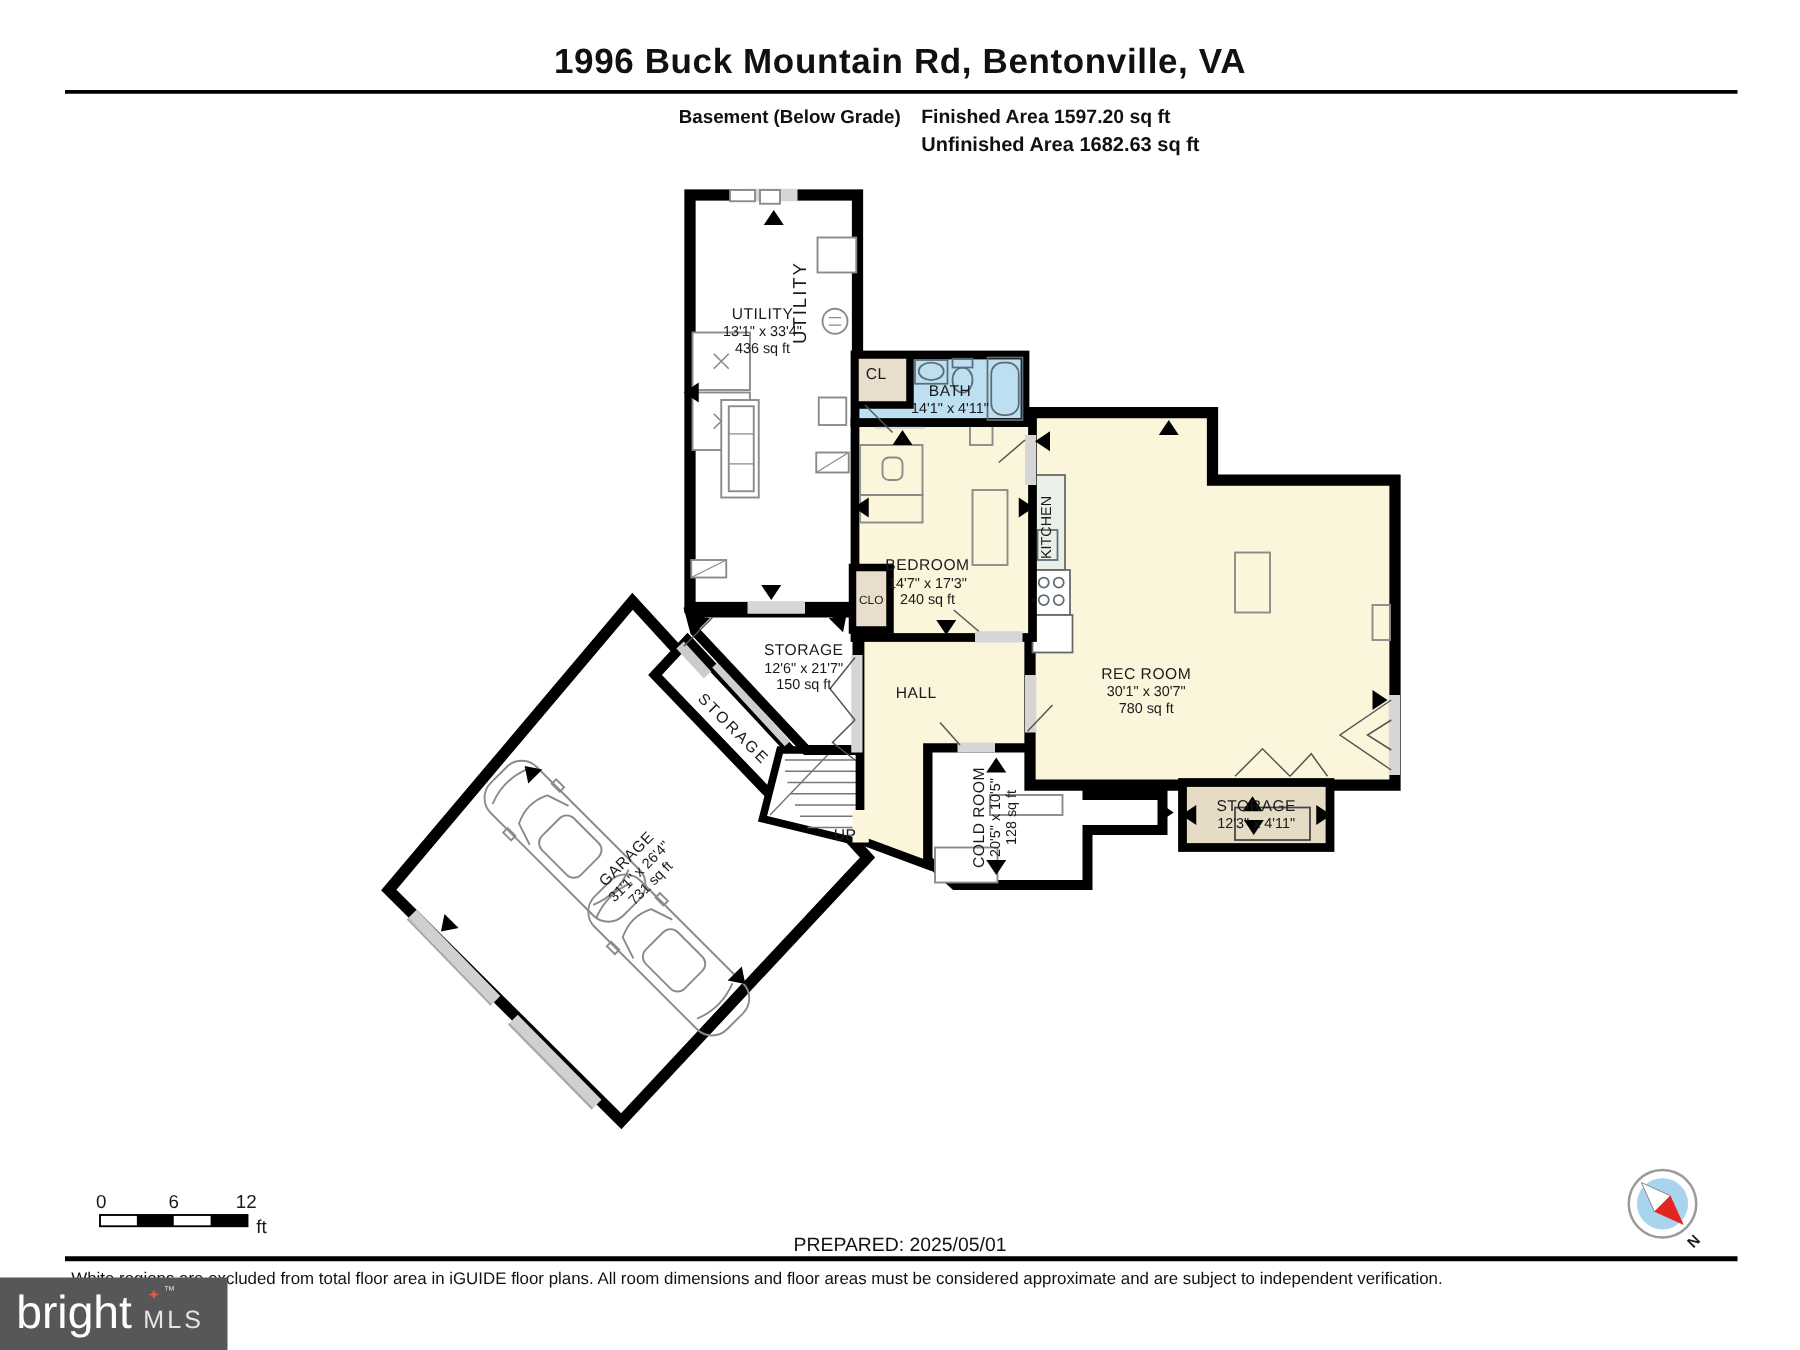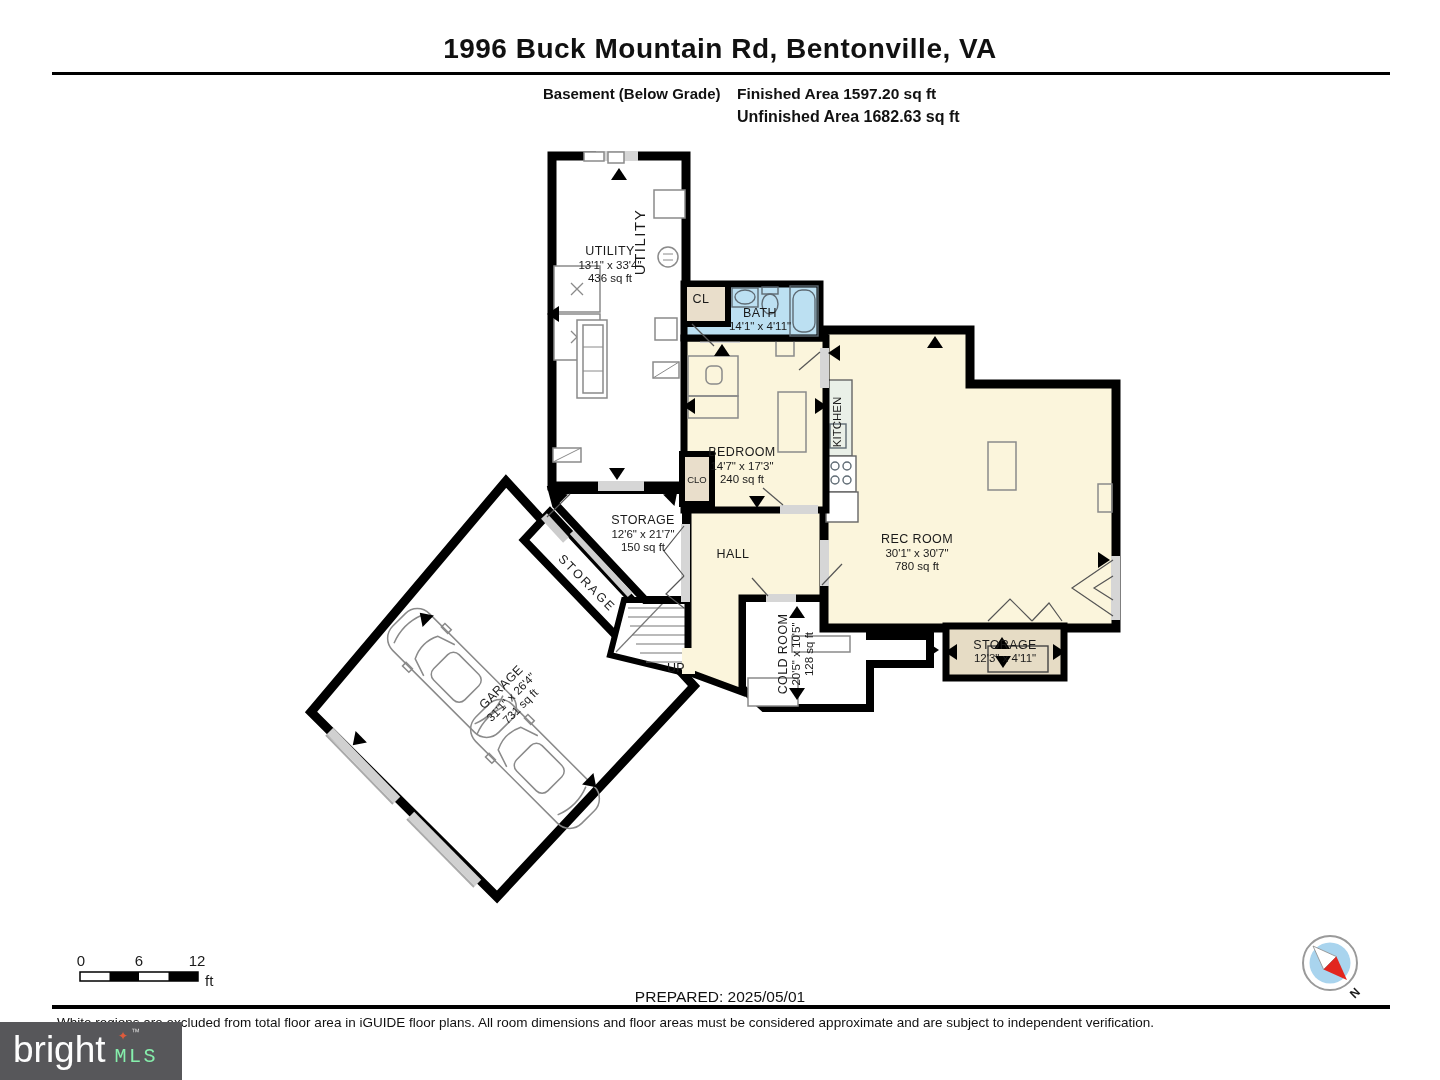--- a/index.html
+++ b/index.html
@@ -15,22 +15,22 @@
   #unfinished-area{left:737px;top:108px;font-size:16px;font-weight:bold;}
   #prepared{left:0;right:0;top:968px;text-align:center;font-size:15.5px;margin-top:20px;}
   #disclaimer{left:57px;top:1015px;font-size:13.5px;color:#111;z-index:1;}
   #plan-svg{position:absolute;left:0;top:0;z-index:0;}
   
   #logo{left:0;top:1022px;width:182px;height:58px;background:#57575a;z-index:2;
         display:flex;align-items:baseline;padding-left:13px;box-sizing:border-box;}
   #logo .brand{font-family:Liberation Sans, sans-serif;font-size:37px;color:#fdfdfd;line-height:56px;}
   #logo .star{position:absolute;left:118px;top:7px;color:#de5b3c;font-size:12px;}
   #logo .tm{position:absolute;left:131px;top:5px;color:#d8d8d8;font-size:9px;}
-  #logo .suffix{font-size:20px;color:#86efac;letter-spacing:2.5px;margin-left:9px;
-        font-family:Liberation Mono, monospace;}
+  #logo .suffix{font-size:20px;color:#e5e5e5;letter-spacing:2.5px;margin-left:9px;
+        font-family:Liberation Sans, sans-serif;}
   
   text{font-family:"Liberation Sans",sans-serif;fill:#1a1a1a;}
   .rn{font-size:12.5px;text-anchor:middle;letter-spacing:.4px;}
   .rd{font-size:11.5px;text-anchor:middle;}
   .rn-big{font-size:15px;text-anchor:middle;letter-spacing:1.5px;}
   .rn-sm{font-size:9.5px;text-anchor:middle;}
   .sc{font-size:15px;text-anchor:middle;}
   .ctext{font-size:12px;text-anchor:middle;font-weight:bold;}
   .wall{fill:#ffffff;stroke:#000;}
   .fin{fill:#fbf5dc;stroke:#000;}

